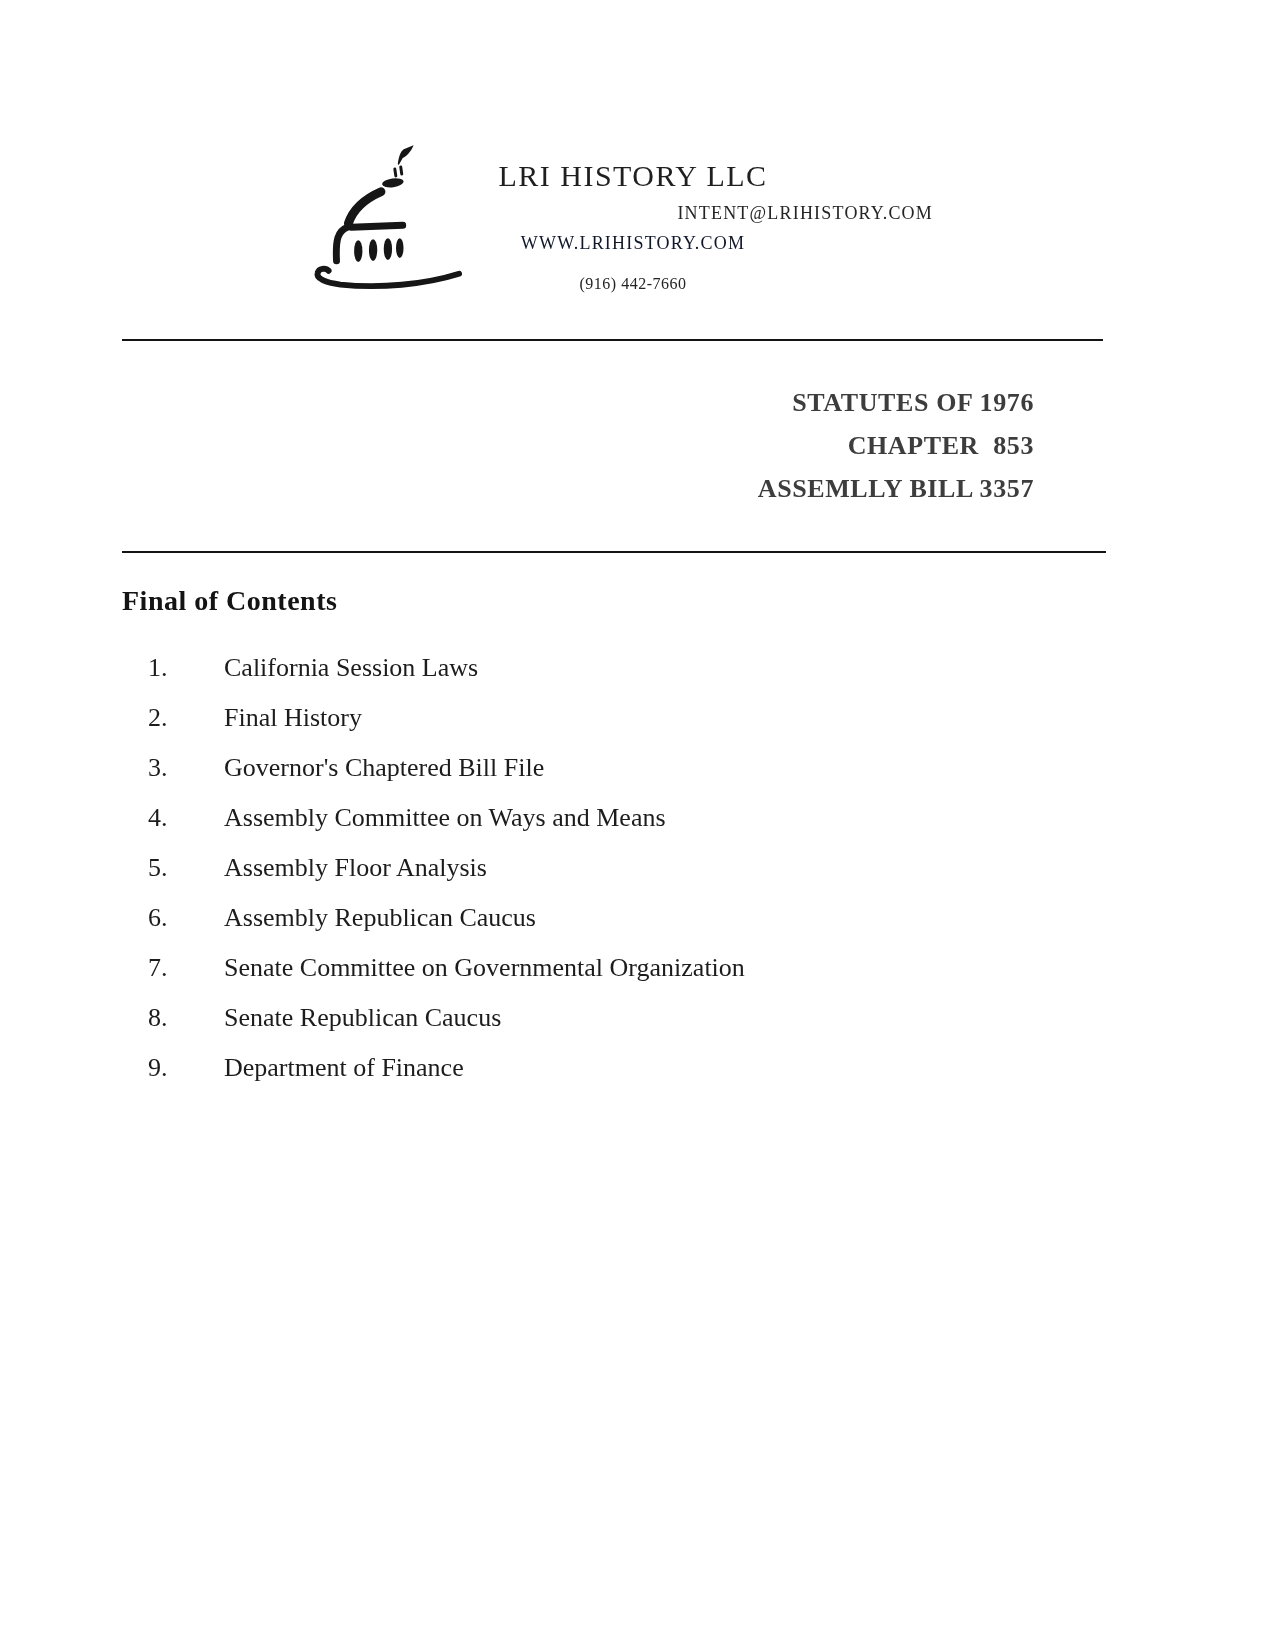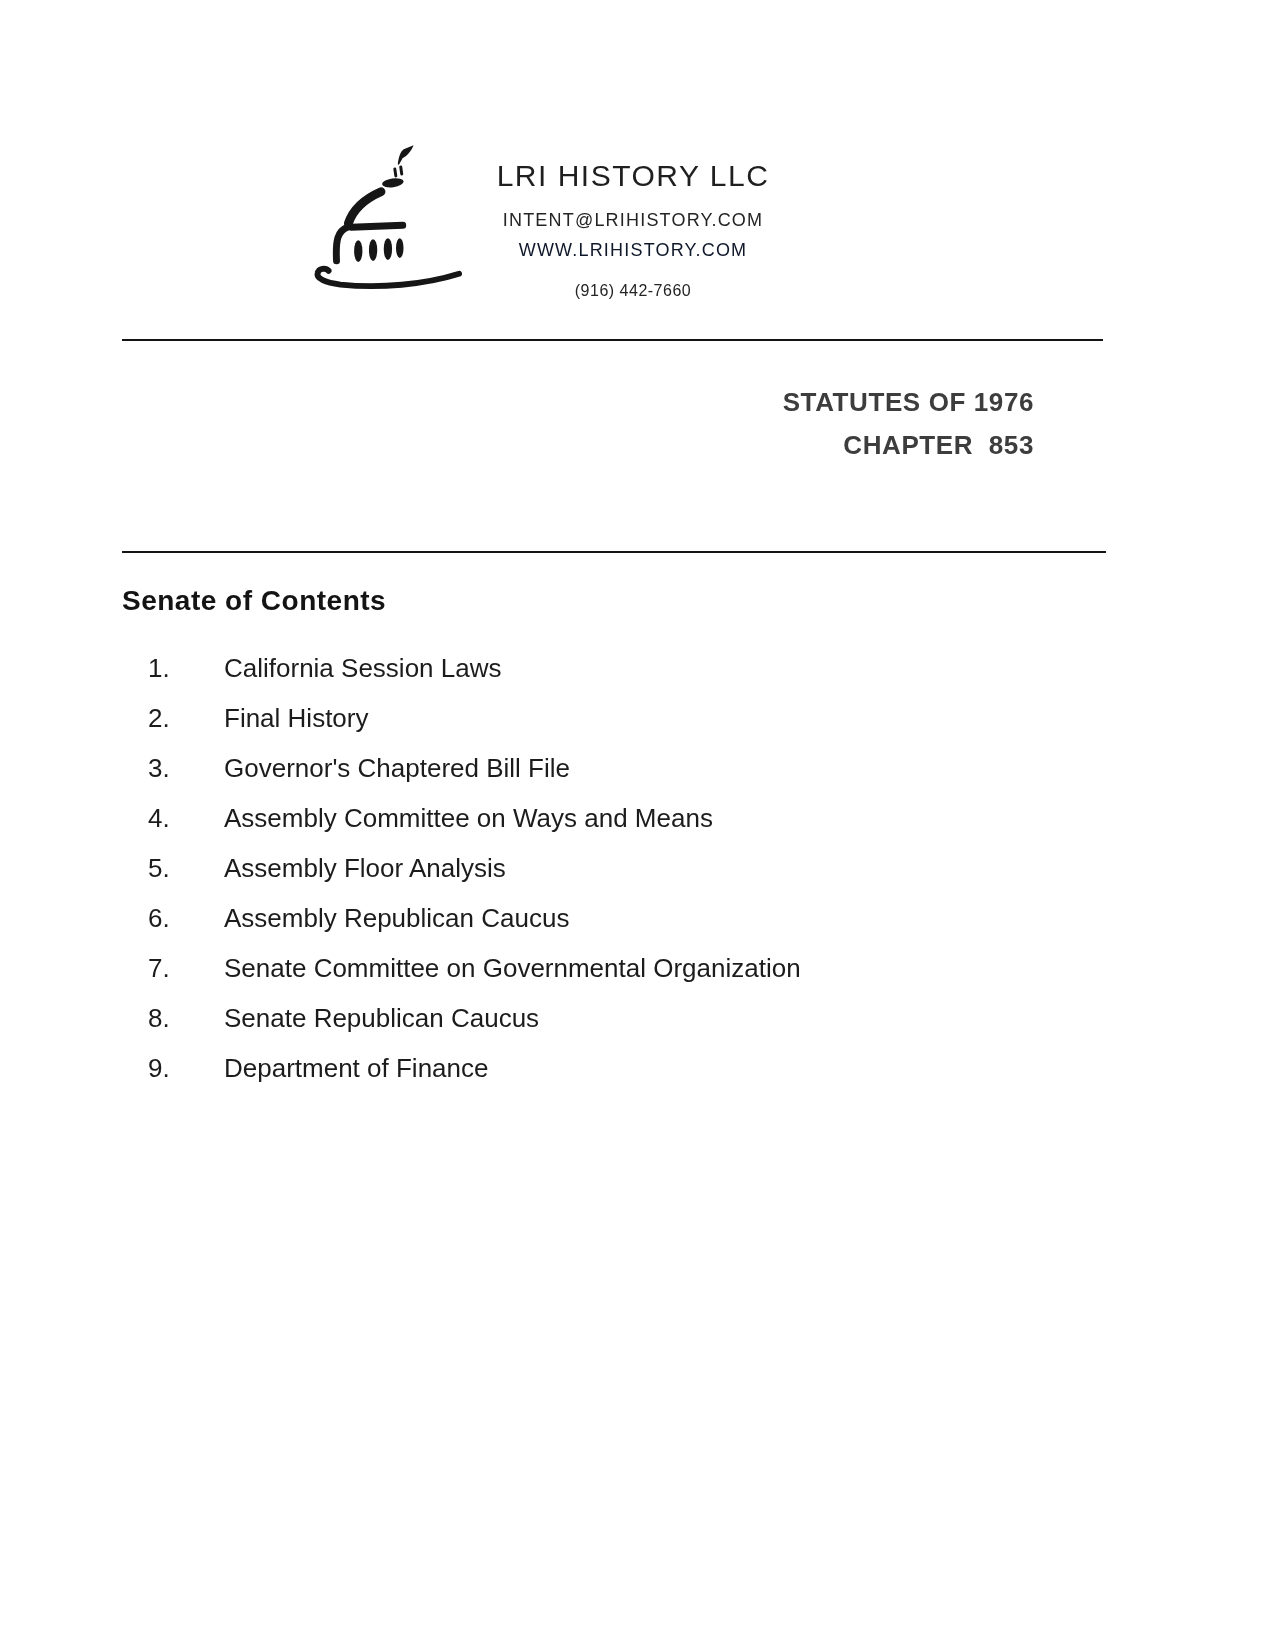--- a/index.html
+++ b/index.html
@@ -5,21 +5,21 @@
   html, body {
     margin: 0;
     padding: 0;
     background: #ffffff;
   }
   .page {
     position: relative;
     width: 1276px;
     height: 1349px;
     background: #ffffff;
-    font-family: Liberation Sans, sans-serif;
+    font-family: Liberation Serif, serif;
     color: #1c1c1c;
     overflow: hidden;
   }
 
   
   .logo {
     position: absolute;
     left: 296px;
     top: 128px;
     width: 168px;
@@ -33,26 +33,27 @@
     text-align: center;
   }
   .company-name {
     font-size: 30px;
     letter-spacing: 1.5px;
     color: #1f1f1f;
     line-height: 36px;
     white-space: pre;
   }
   .contact-email {
-    margin-top: 13px;
+    margin-top: 6px;
     font-size: 18px;
     letter-spacing: 1.2px;
     color: #242424;
     line-height: 26px;
     white-space: pre;
+    text-align: right;
   }
   .contact-web {
     margin-top: 4px;
     font-size: 18px;
     letter-spacing: 1.2px;
     color: #0f172a;
     line-height: 26px;
     white-space: pre;
   }
   .contact-phone {
@@ -158,25 +159,26 @@
     <div class="contact-email">INTENT@LRIHISTORY.COM</div>
     <div class="contact-web">WWW.LRIHISTORY.COM</div>
     <div class="contact-phone">(916) 442-7660</div>
   </div>
 
   <div class="rule rule-top"></div>
 
   <div class="reference">
     <div class="ref-line">STATUTES OF 1976</div>
     <div class="ref-line">CHAPTER  853</div>
+    <div class="ref-line">ASSEMLLY BILL 3357</div>
   </div>
 
   <div class="rule rule-mid"></div>
 
-  <div class="toc-heading">Senate of Contents</div>
+  <div class="toc-heading">Final of Contents</div>
 
   <div class="toc-list">
     <div class="toc-row">
       <span class="toc-num">1.</span>
       <span class="toc-label">California Session Laws</span>
     </div>
     <div class="toc-row">
       <span class="toc-num">2.</span>
       <span class="toc-label">Final History</span>
     </div>

